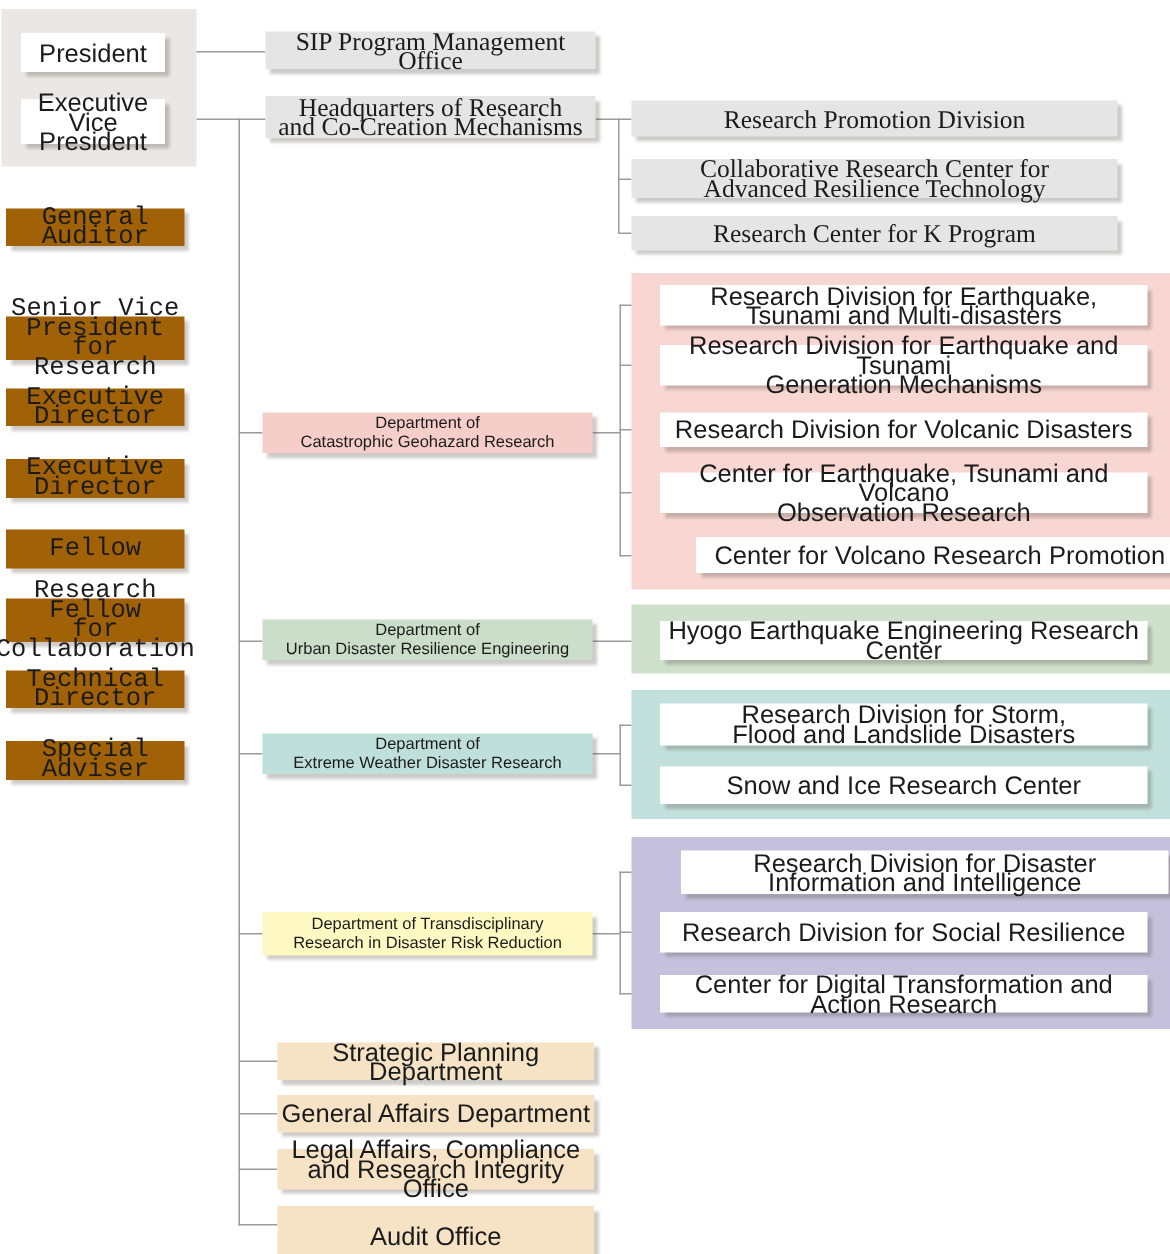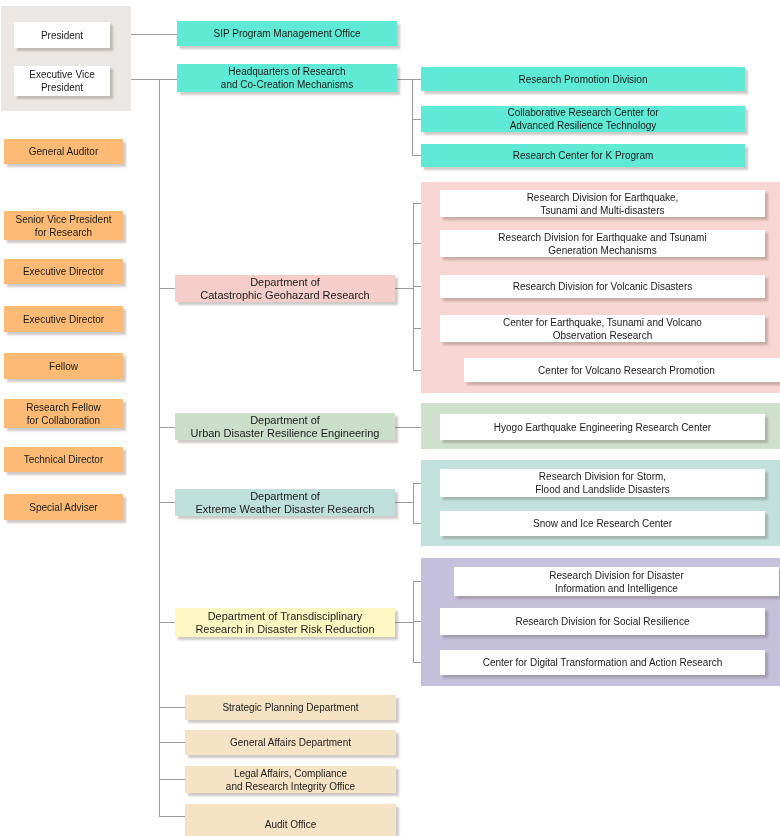--- a/index.html
+++ b/index.html
@@ -11,28 +11,28 @@
     font-family: "Liberation Sans", sans-serif;
     color: #1b1b1b;
     overflow: hidden;
   }
   .box {
     position: absolute;
     display: flex;
     align-items: center;
     justify-content: center;
     text-align: center;
-    font-size: 10px;
+    font-size: 17px;
     line-height: 13px;
     white-space: pre-line;
     box-shadow: 3px 3px 2px rgba(90, 80, 70, 0.30);
   }
   .white  { background: #ffffff; }
-  .lav    { background: #5eead4; }
-  .graybx { background: #fdba74; }
+  .lav    { background: #e5e5e5; font-family: Liberation Serif, serif; }
+  .graybx { background: #a16207; font-family: Liberation Mono, monospace; }
   .pinkbx { background: #f5cdc9; }
   .greenbx{ background: #cbdeca; }
   .tealbx { background: #bfe0da; }
   .purpbx { background: #fef9c3; }
   .tanbx  { background: #f6e3c5; }
   .dept   { font-size: 11px; }
   .panel {
     position: absolute;
     box-shadow: none;
   }

